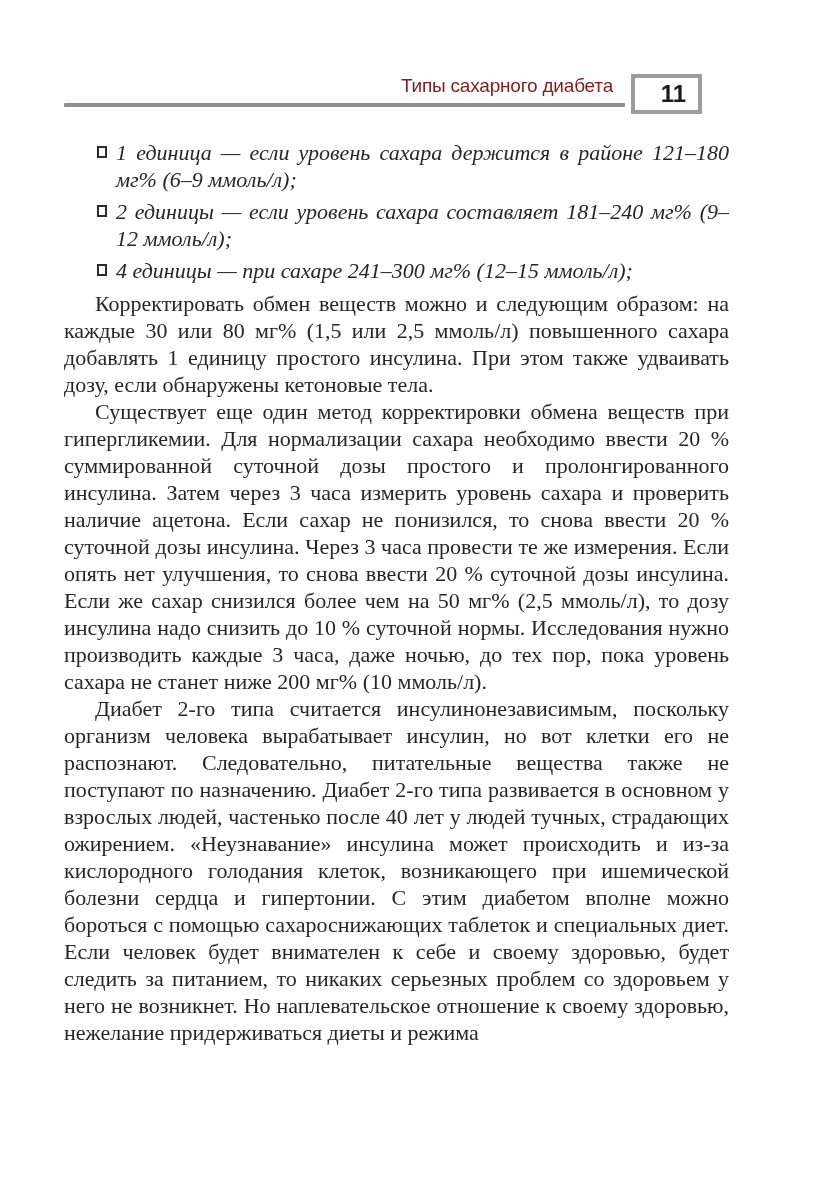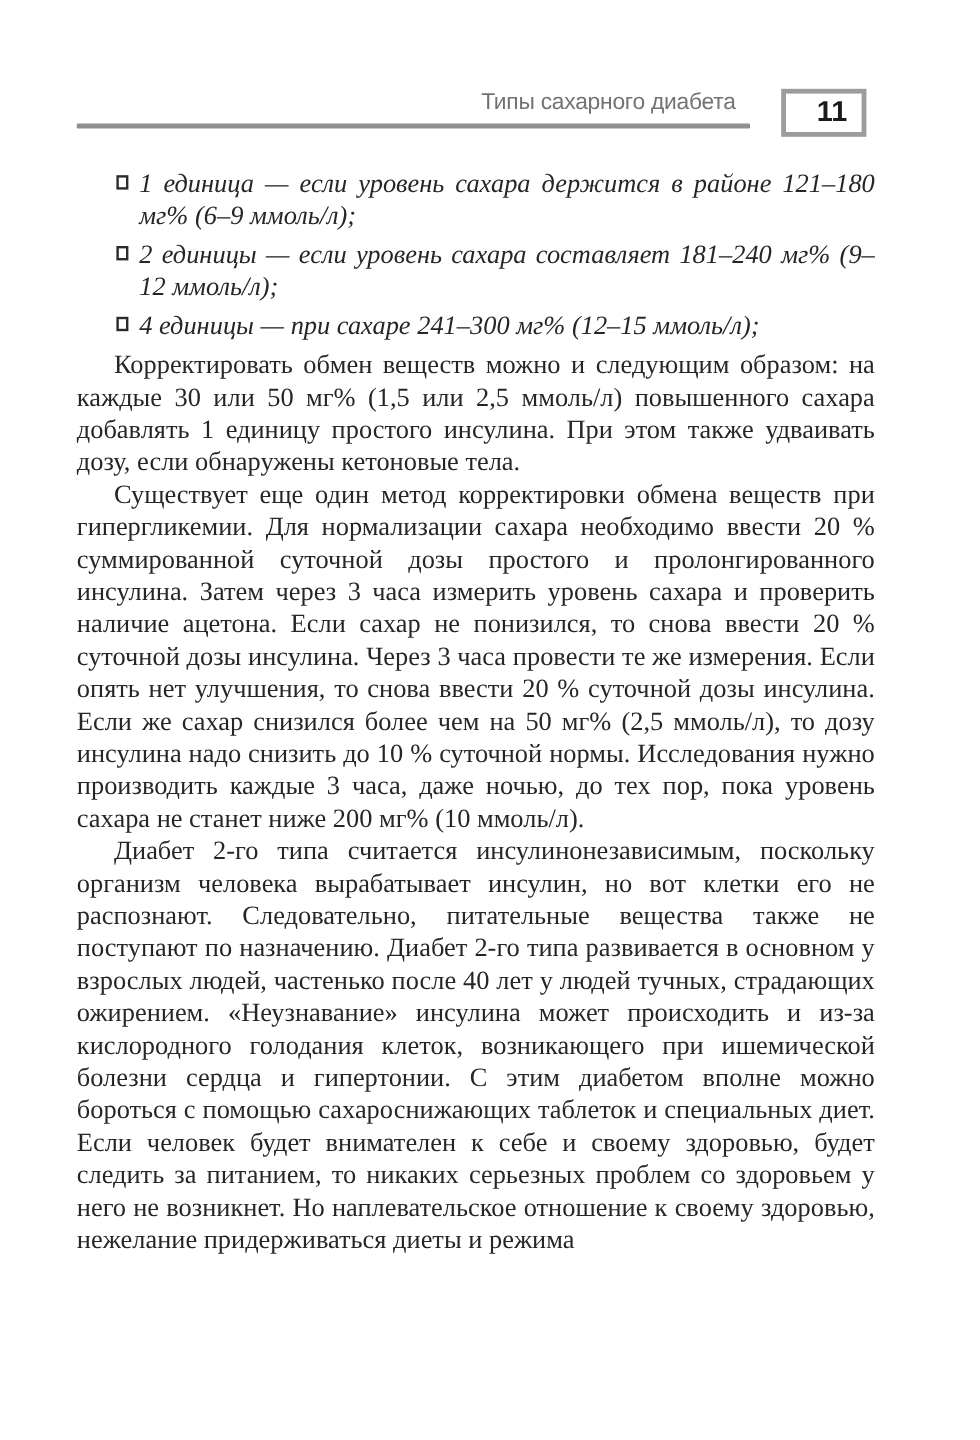--- a/index.html
+++ b/index.html
@@ -29,34 +29,34 @@
     display: flex;
     align-items: flex-start;
   }
   .header-left {
     width: 561px;
   }
   .running-title {
     font-family: "Liberation Sans", sans-serif;
     font-size: 19px;
     line-height: 24px;
-    color: #737373;
+    color: #7f1d1d;
     text-align: right;
     padding-right: 12px;
     letter-spacing: -0.2px;
   }
   .header-rule {
     height: 4px;
     background: #8f8f8f;
     margin-top: 5px;
     border-radius: 1px;
   }
   .page-number-box {
     box-sizing: border-box;
-    margin-left: 26px;
+    margin-left: 6px;
     width: 71px;
     height: 40px;
     border: 4px solid #9c9c9c;
     background: #ffffff;
     display: flex;
     align-items: center;
     justify-content: flex-end;
     padding-right: 12px;
   }
   .page-number {
@@ -129,19 +129,19 @@
       <li>
         <span class="square-bullet"></span>
         <span>2 единицы — если уровень сахара составляет 181–240 мг% (9–12 ммоль/л);</span>
       </li>
       <li>
         <span class="square-bullet"></span>
         <span>4 единицы — при сахаре 241–300 мг% (12–15 ммоль/л);</span>
       </li>
     </ul>
 
-    <p class="para">Корректировать обмен веществ можно и следующим образом: на каждые 30 или 50 мг% (1,5 или 2,5 ммоль/л) повышенного сахара добавлять 1 единицу простого инсулина. При этом также удваивать дозу, если обнаружены кетоновые тела.</p>
+    <p class="para">Корректировать обмен веществ можно и следующим образом: на каждые 30 или 80 мг% (1,5 или 2,5 ммоль/л) повышенного сахара добавлять 1 единицу простого инсулина. При этом также удваивать дозу, если обнаружены кетоновые тела.</p>
     <p class="para">Существует еще один метод корректировки обмена веществ при гипергликемии. Для нормализации сахара необходимо ввести 20 % суммированной суточной дозы простого и пролонгированного инсулина. Затем через 3 часа измерить уровень сахара и проверить наличие ацетона. Если сахар не понизился, то снова ввести 20 % суточной дозы инсулина. Через 3 часа провести те же измерения. Если опять нет улучшения, то снова ввести 20 % суточной дозы инсулина. Если же сахар снизился более чем на 50 мг% (2,5 ммоль/л), то дозу инсулина надо снизить до 10 % суточной нормы. Исследования нужно производить каждые 3 часа, даже ночью, до тех пор, пока уровень сахара не станет ниже 200 мг% (10 ммоль/л).</p>
     <p class="para">Диабет 2-го типа считается инсулинонезависимым, поскольку организм человека вырабатывает инсулин, но вот клетки его не распознают. Следовательно, питательные вещества также не поступают по назначению. Диабет 2-го типа развивается в основном у взрослых людей, частенько после 40 лет у людей тучных, страдающих ожирением. «Неузнавание» инсулина может происходить и из-за кислородного голодания клеток, возникающего при ишемической болезни сердца и гипертонии. С этим диабетом вполне можно бороться с помощью сахароснижающих таблеток и специальных диет. Если человек будет внимателен к себе и своему здоровью, будет следить за питанием, то никаких серьезных проблем со здоровьем у него не возникнет. Но наплевательское отношение к своему здоровью, нежелание придерживаться диеты и режима</p>
 
   </div>
 
 </div>
 
 </body></html>

